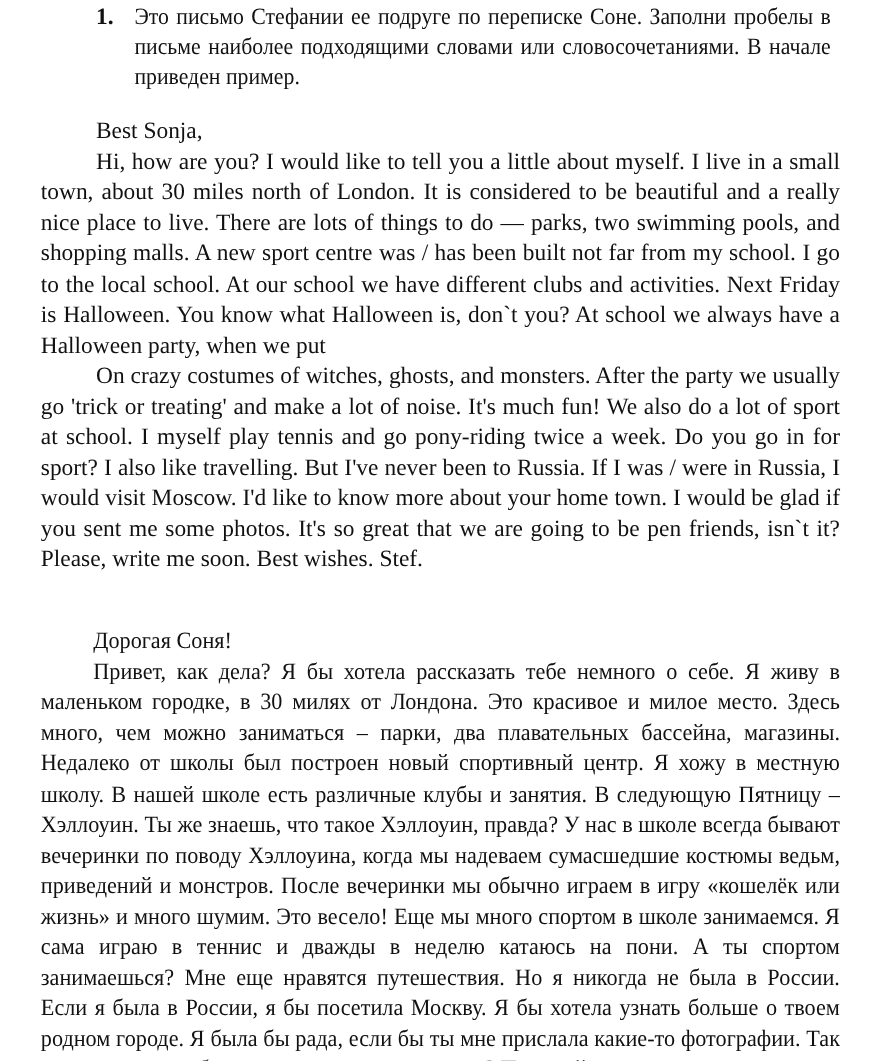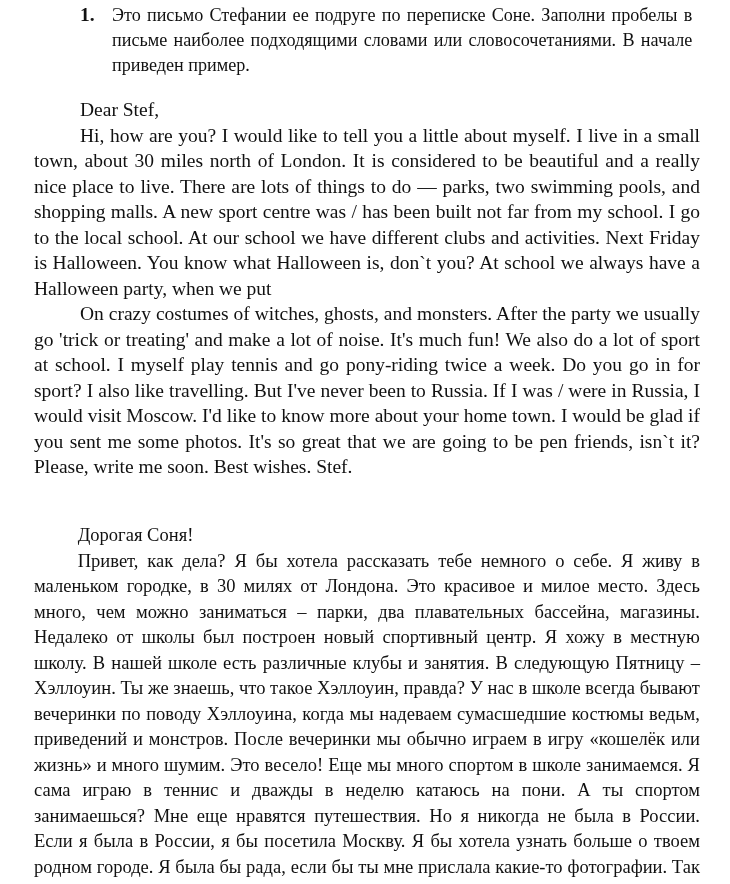--- a/index.html
+++ b/index.html
@@ -34,21 +34,21 @@
 <body>
 
 <div class="page">
 
   <div class="task">
     <span class="task-num">1.</span>
     <div class="task-text">Это письмо Стефании ее подруге по переписке Соне. Заполни пробелы в письме наиболее подходящими словами или словосочетаниями. В начале приведен пример.</div>
   </div>
 
   <div class="letter letter-en">
-    <p class="greeting">Dear Stef,</p>
+    <p class="greeting">Best Sonja,</p>
     <p>Hi, how are you? I would like to tell you a little about myself. I live in a small town, about 30 miles north of London. It is considered to be beautiful and a really nice place to live. There are lots of things to do — parks, two swimming pools, and shopping malls. A new sport centre was / has been built not far from my school. I go to the local school. At our school we have different clubs and activities. Next Friday is Halloween. You know what Halloween is, don`t you? At school we always have a Halloween party, when we put</p>
     <p>On crazy costumes of witches, ghosts, and monsters. After the party we usually go 'trick or treating' and make a lot of noise. It's much fun! We also do a lot of sport at school. I myself play tennis and go pony-riding twice a week. Do you go in for sport? I also like travelling. But I've never been to Russia. If I was / were in Russia, I would visit Moscow. I'd like to know more about your home town. I would be glad if you sent me some photos. It's so great that we are going to be pen friends, isn`t it? Please, write me soon. Best wishes. Stef.</p>
   </div>
 
   <div class="letter letter-ru">
     <div class="ru-text">
       <p class="greeting">Дорогая Соня!</p>
       <p>Привет, как дела? Я бы хотела рассказать тебе немного о себе. Я живу в маленьком городке, в 30 милях от Лондона. Это красивое и милое место. Здесь много, чем можно заниматься – парки, два плавательных бассейна, магазины. Недалеко от школы был построен новый спортивный центр. Я хожу в местную школу. В нашей школе есть различные клубы и занятия. В следующую Пятницу – Хэллоуин. Ты же знаешь, что такое Хэллоуин, правда? У нас в школе всегда бывают вечеринки по поводу Хэллоуина, когда мы надеваем сумасшедшие костюмы ведьм, приведений и монстров. После вечеринки мы обычно играем в игру «кошелёк или жизнь» и много шумим. Это весело! Еще мы много спортом в школе занимаемся. Я сама играю в теннис и дважды в неделю катаюсь на пони. А ты спортом занимаешься? Мне еще нравятся путешествия. Но я никогда не была в России. Если я была в России, я бы посетила Москву. Я бы хотела узнать больше о твоем родном городе. Я была бы рада, если бы ты мне прислала какие-то фотографии. Так здорово, что мы будем переписываться, правда? Пожалуйста, напиши мне.</p>
 
     </div>

